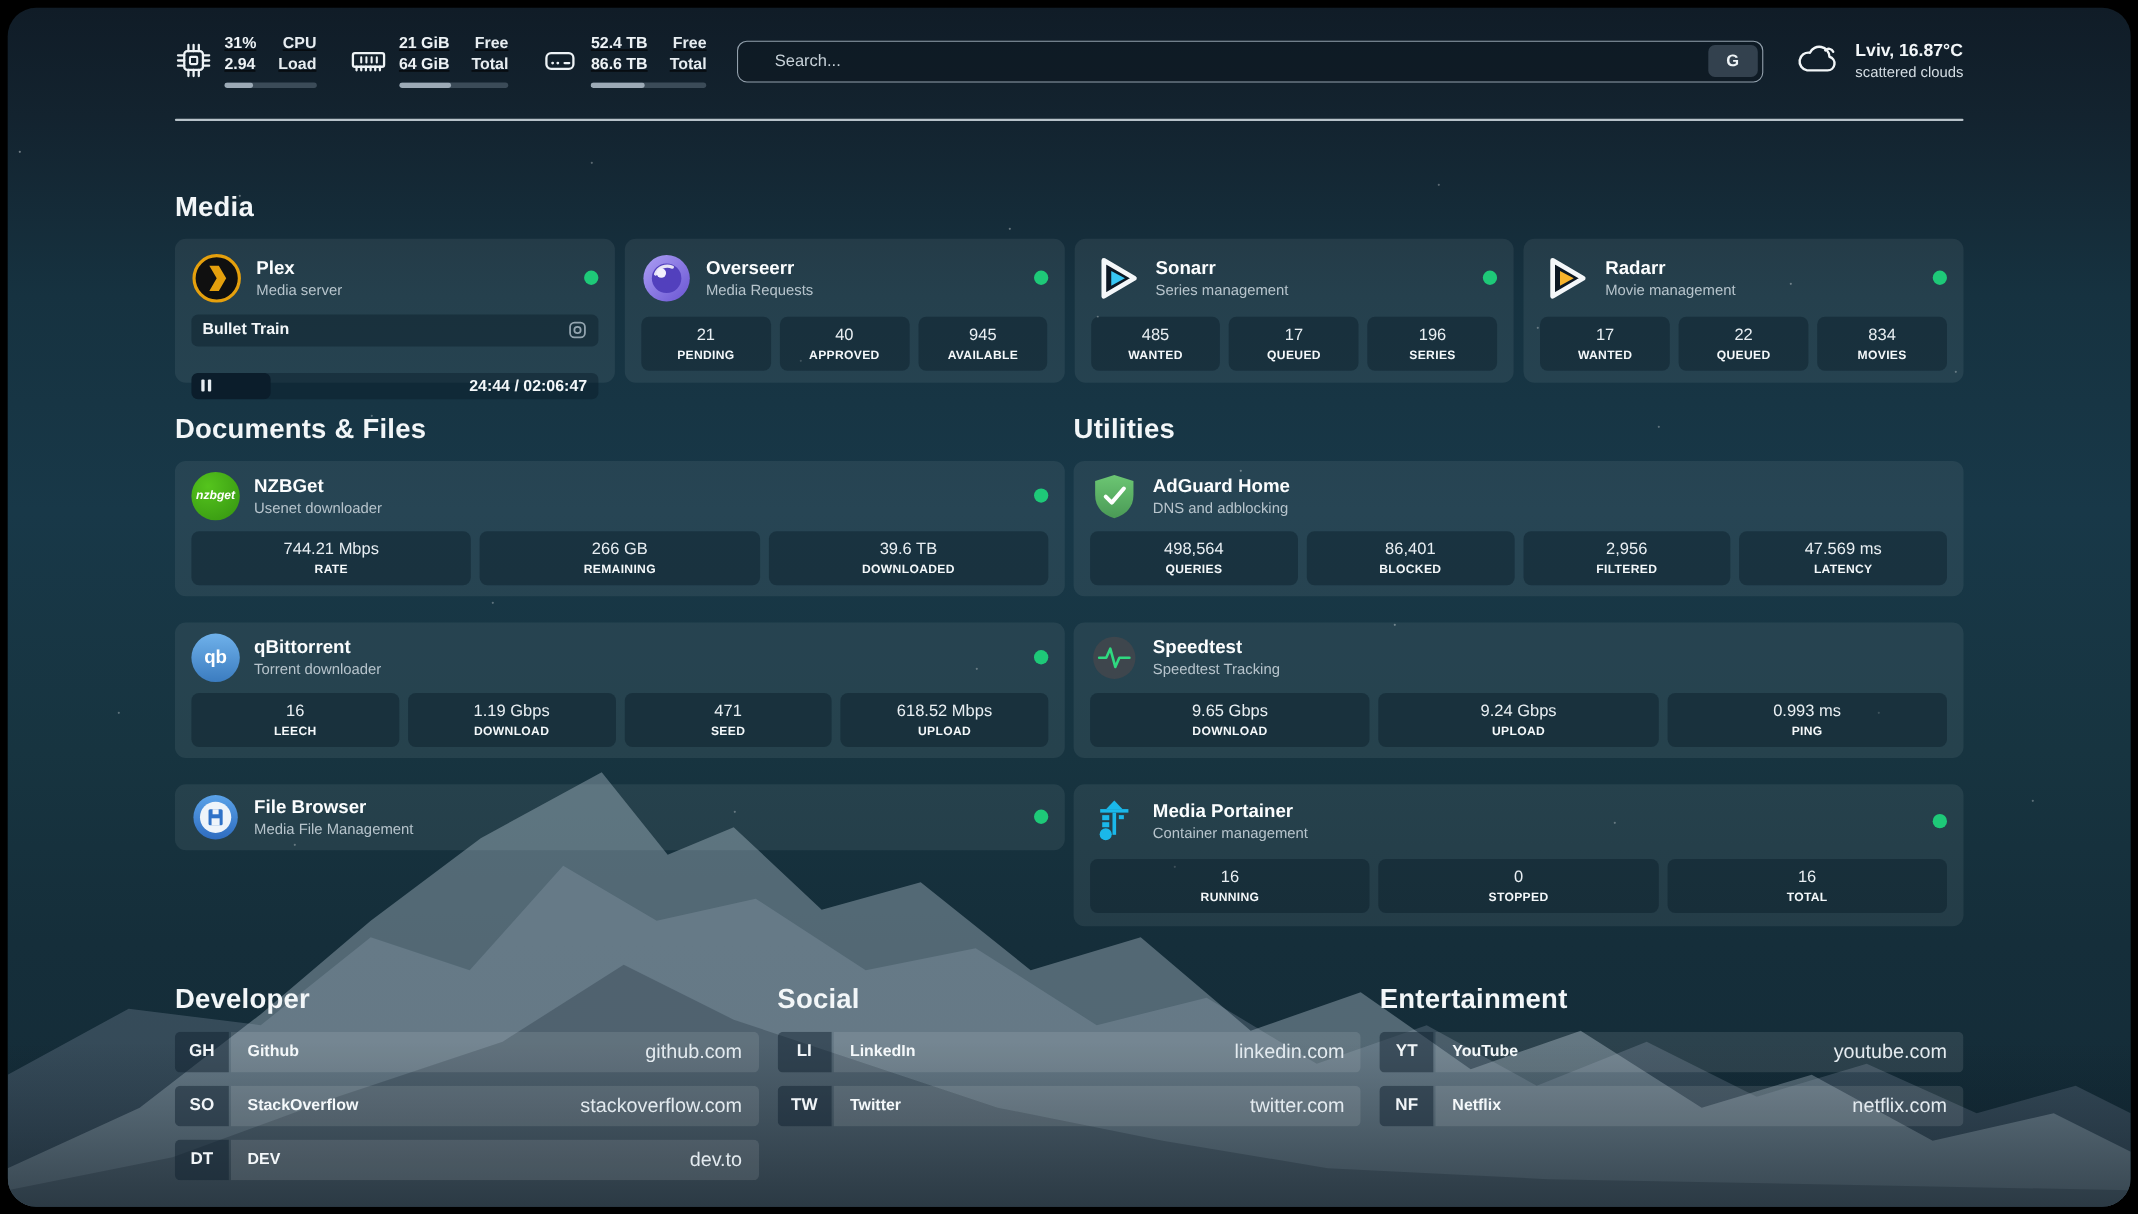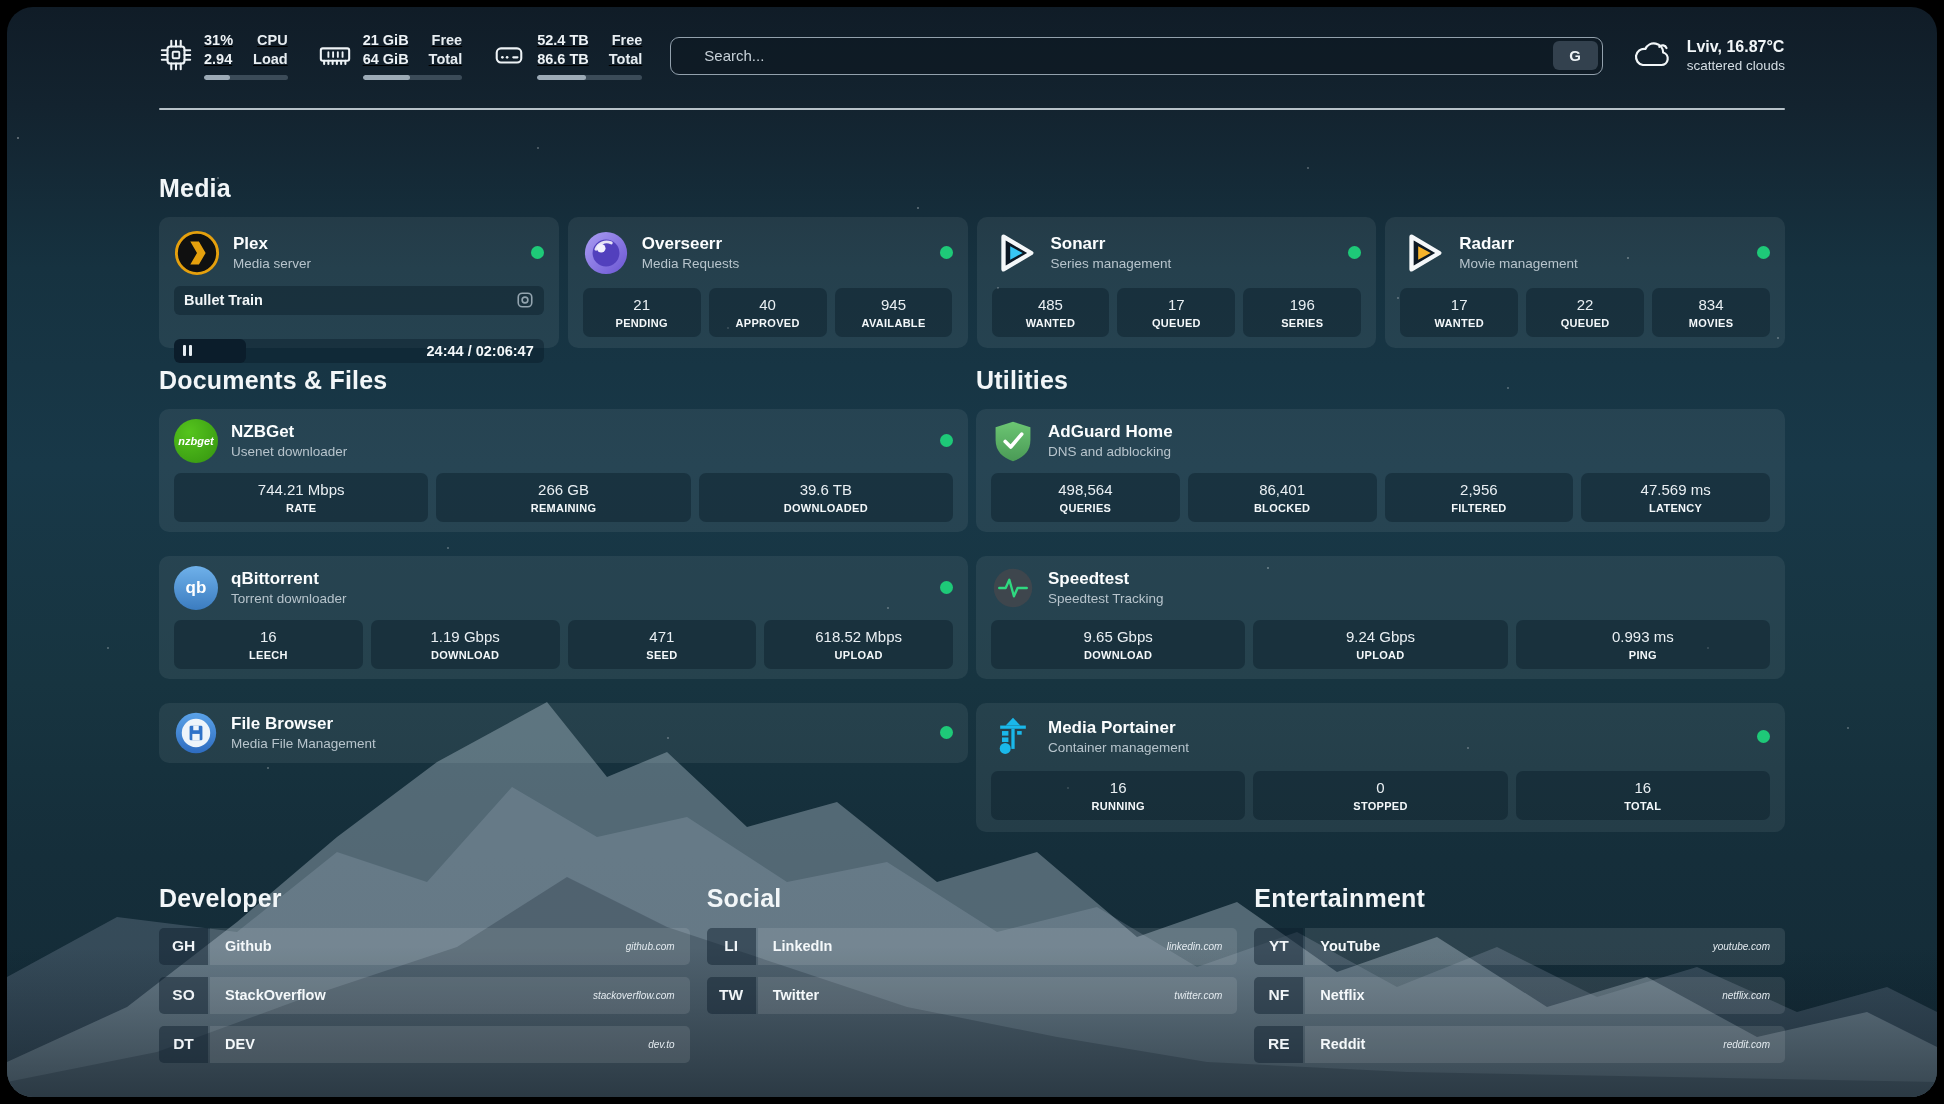--- a/index.html
+++ b/index.html
@@ -75,21 +75,21 @@
   .np-row { margin-top:10px; height:29px; background:rgba(8,26,38,0.4); border-radius:6px; display:flex; align-items:center; padding:0 10px; }
   .np-title { font-size:14.5px; font-weight:600; color:#f2f6f8; }
   .np-cam { margin-left:auto; display:flex; }
   .np-progress { position:relative; margin-top:24px; height:24px; background:rgba(8,26,38,0.4); border-radius:6px; overflow:hidden; }
   .np-fill { height:100%; background:#0b1d2b; border-radius:6px; display:flex; align-items:center; padding-left:9px; }
   .pause-bars { display:flex; gap:3px; }
   .pause-bars span { width:3px; height:11px; background:#e6edf2; border-radius:1px; }
   .np-time { position:absolute; right:10px; top:0; height:100%; display:flex; align-items:center; font-size:14.5px; font-weight:700; color:#f4f8fa; }
 
   
-  .two-col { margin-top:18px; display:grid; grid-template-columns:1fr 1fr; gap:8px; }
+  .two-col { margin-top:28px; display:grid; grid-template-columns:1fr 1fr; gap:8px; }
   .col h2.section-title { margin-bottom:14px; }
   .col .card { margin-bottom:24px; padding:10px 15px; }
   .col .card.tall { padding:12px 15px; }
   .col .card.slim { padding:8px 15px; }
   .col .card:last-child { margin-bottom:0; }
   .col .app-icon, .col .app-icon svg { width:44px; height:44px; flex-basis:44px; }
   .col .tiles { margin-top:10px; }
   .card.tall .tiles { margin-top:12px; }
 
   .circle-icon { width:44px; height:44px; border-radius:50%; display:flex; align-items:center; justify-content:center; color:#fff; }
@@ -97,21 +97,21 @@
   .circle-icon.qbit { background:linear-gradient(180deg,#6fb1ea,#3b7cc0); font-size:17px; font-weight:700; }
 
   
   .links-section { margin-top:52px; display:grid; grid-template-columns:1fr 1fr 1fr; gap:17px; }
   .links-list { margin-top:15px; display:flex; flex-direction:column; gap:12px; }
   .link-item { display:flex; gap:2px; height:37px; border-radius:5px; overflow:hidden; cursor:pointer; }
   .link-abbr { width:49px; flex:0 0 49px; background:rgba(14,32,46,0.48); display:flex; align-items:center; justify-content:center;
     font-size:15.5px; font-weight:600; color:#f0f4f7; }
   .link-row { flex:1; background:rgba(255,255,255,0.10); display:flex; align-items:center; padding:0 15px; }
   .link-label { font-size:14.5px; font-weight:600; color:#f4f8fa; }
-  .link-url { margin-left:auto; font-size:10px; color:#e3eaef;font-style:italic; }
+  .link-url { margin-left:auto; font-size:18px; color:#e3eaef; }
 </style>
 </head>
 <body>
 
 <div class="frame">
 <div class="screen">
 
   <svg class="bg-mountains" viewBox="0 0 1930 430" preserveAspectRatio="none">
     <polygon fill="#7b8da0" opacity="0.32" points="0,430 0,310 110,250 230,265 330,185 420,215 505,120 590,170 680,150 780,215 880,195 990,265 1090,240 1190,300 1290,265 1390,320 1490,280 1590,330 1690,300 1790,345 1880,320 1930,345 1930,430"></polygon>
     <polygon fill="#a9b9c6" opacity="0.42" points="0,430 0,395 120,340 230,255 330,170 430,95 540,35 600,110 660,85 740,160 830,135 930,215 1030,185 1130,270 1230,235 1330,305 1430,270 1540,340 1640,310 1750,370 1860,345 1930,380 1930,430"></polygon>
@@ -616,26 +616,19 @@
               <span class="link-url">youtube.com</span>
             </span>
           </div>
           <div class="link-item">
             <span class="link-abbr">NF</span>
             <span class="link-row">
               <span class="link-label">Netflix</span>
               <span class="link-url">netflix.com</span>
             </span>
           </div>
-          <div class="link-item">
-            <span class="link-abbr">RE</span>
-            <span class="link-row">
-              <span class="link-label">Reddit</span>
-              <span class="link-url">reddit.com</span>
-            </span>
-          </div>
         </div>
       </div>
     </div>
 
   </div>
 </div>
 </div>
 
 </body></html>

